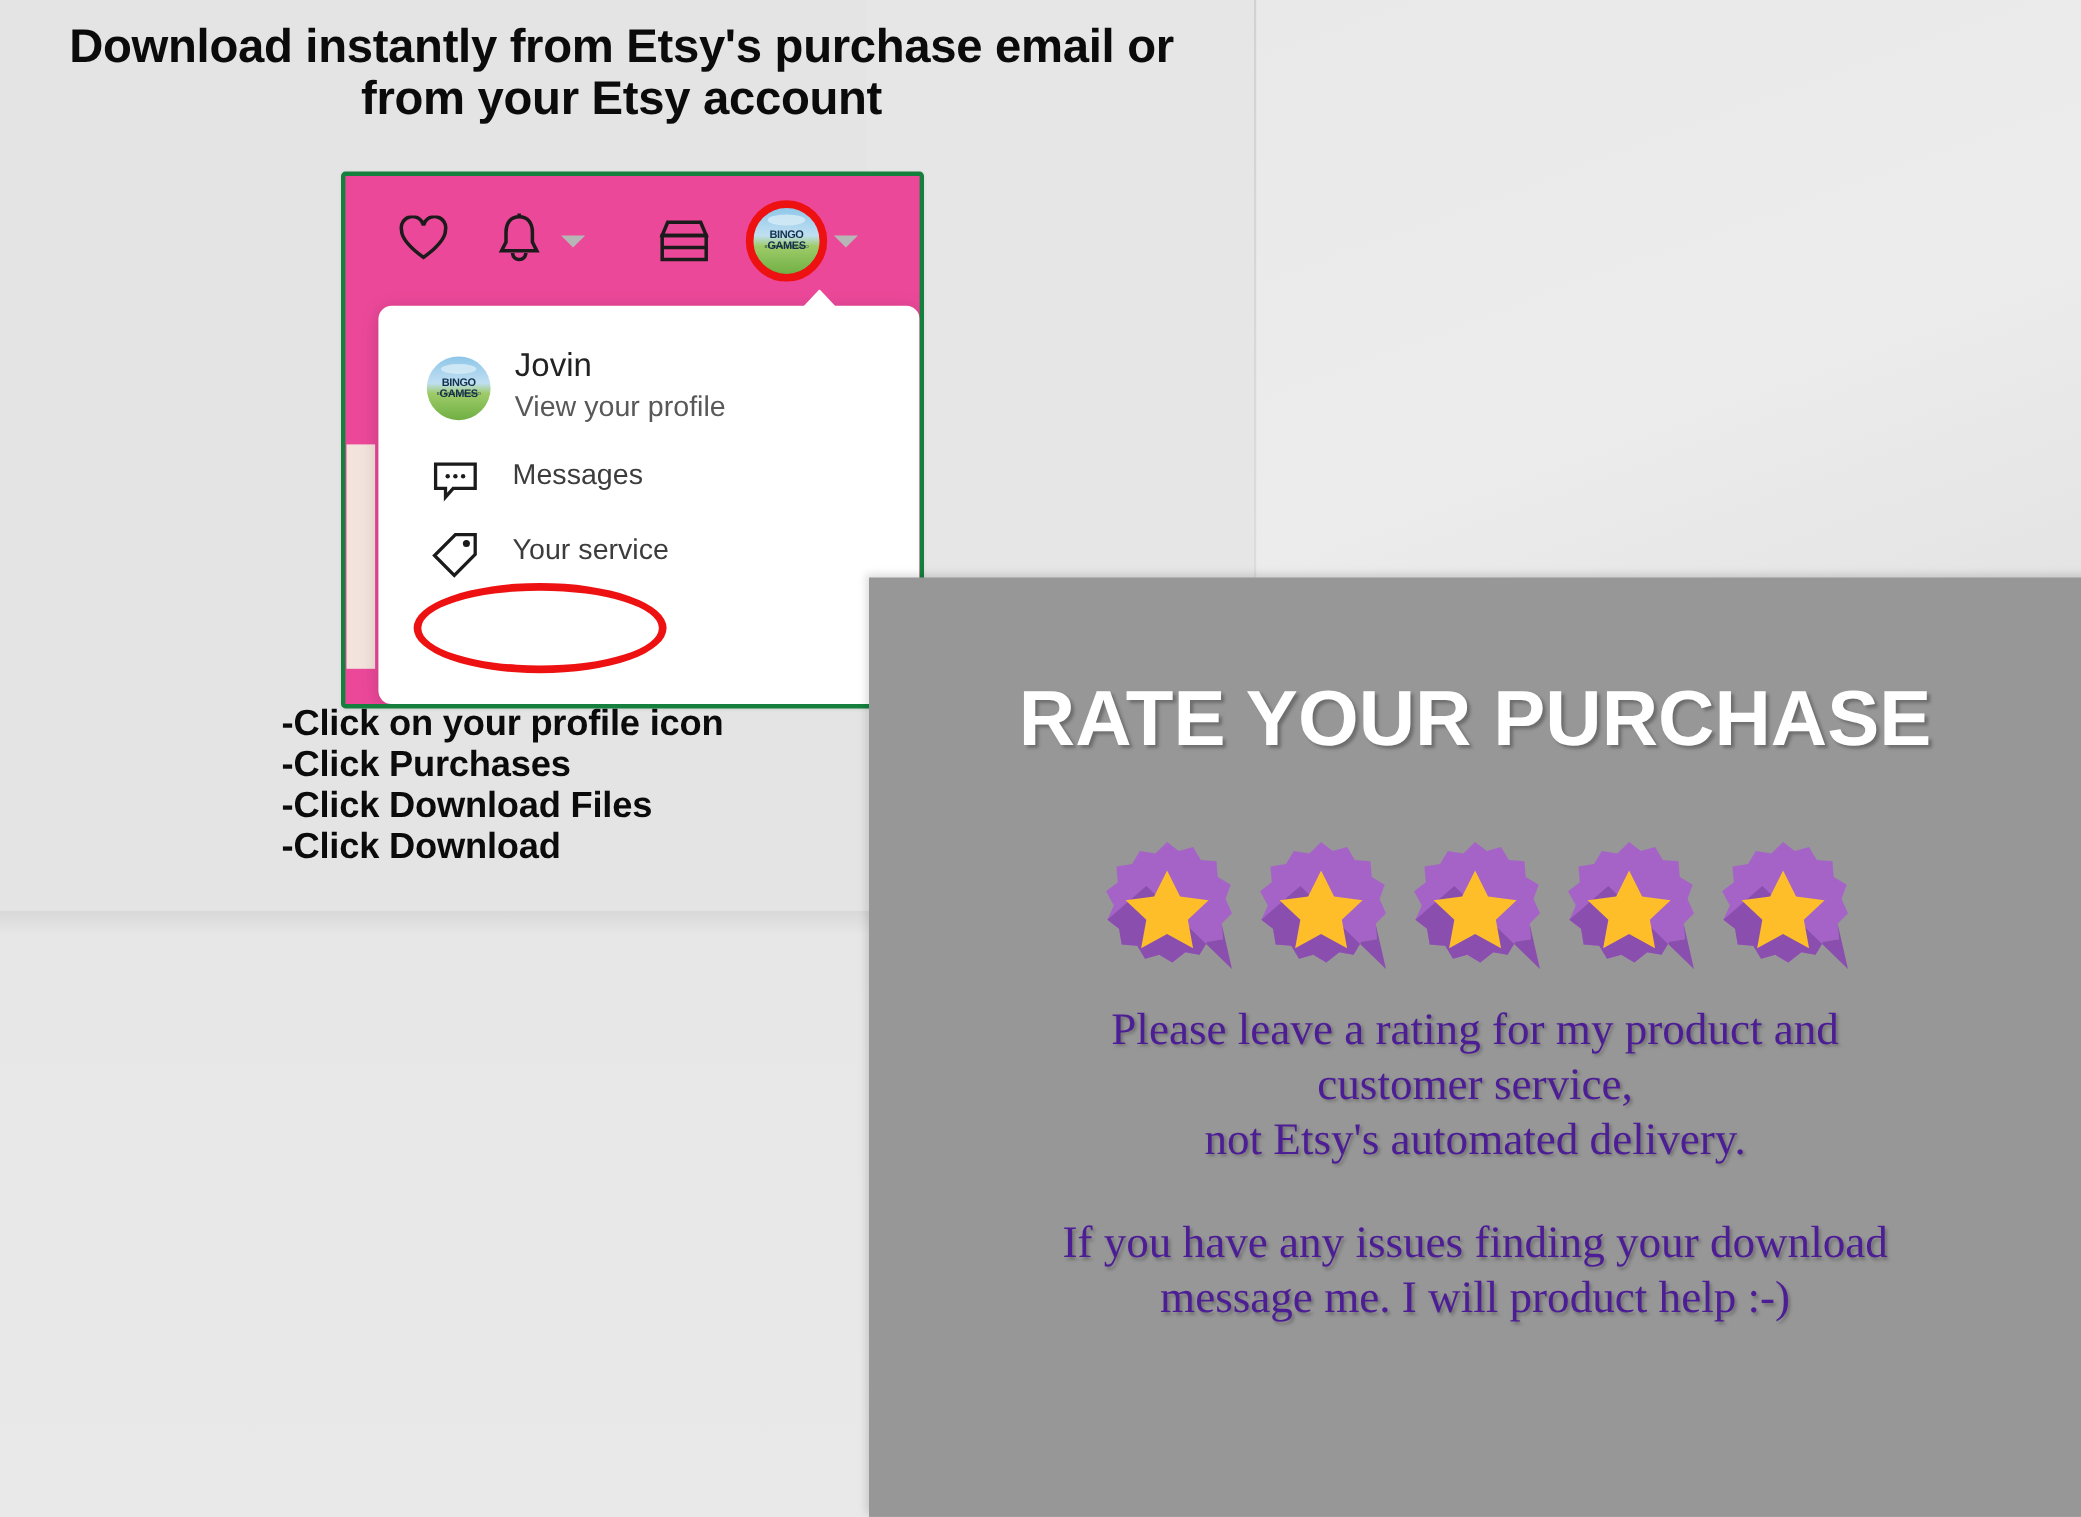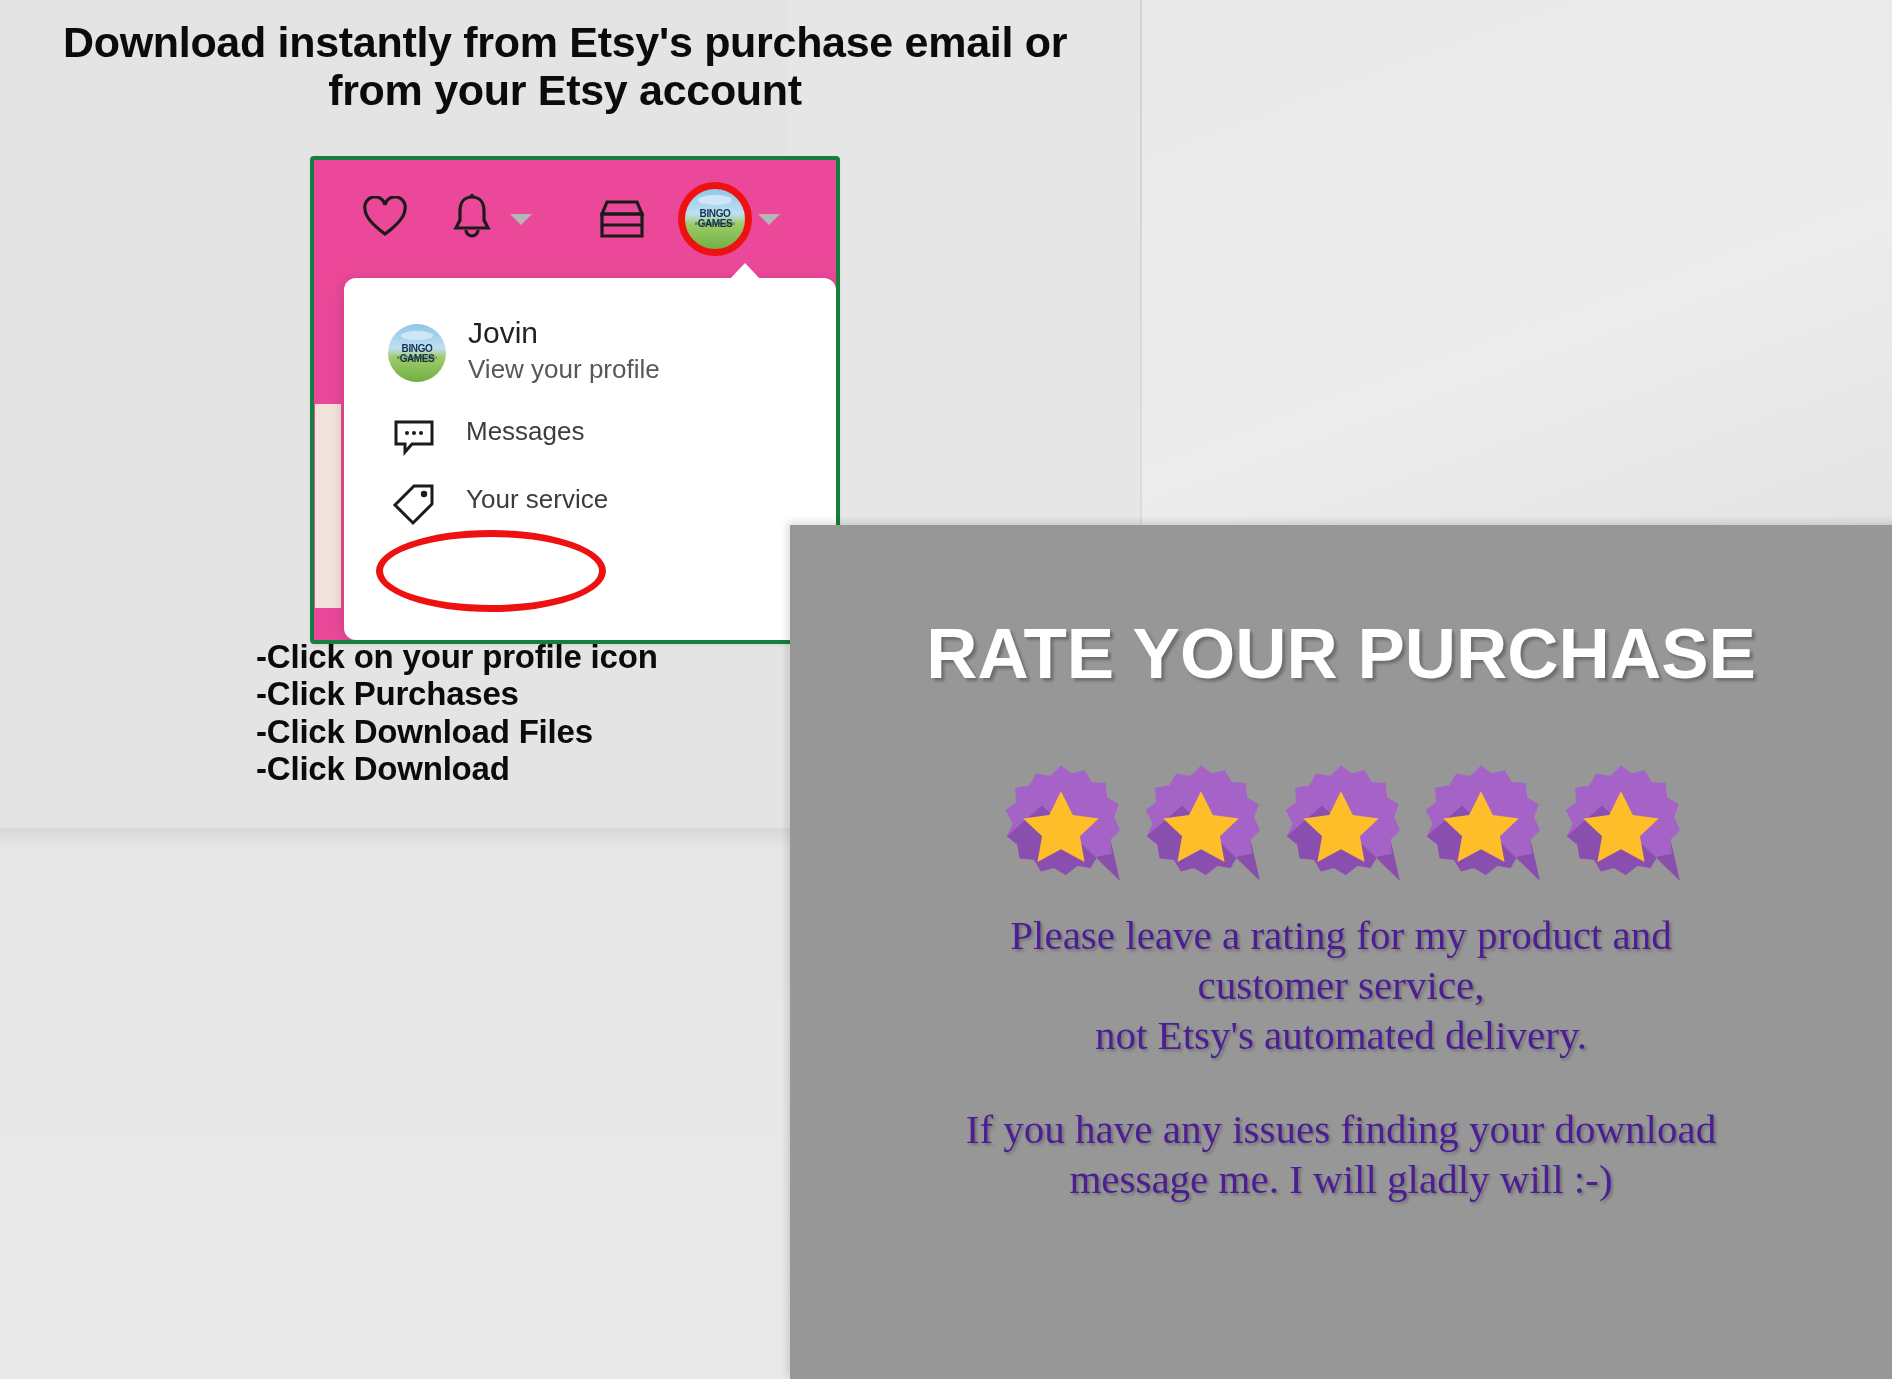--- a/index.html
+++ b/index.html
@@ -311,16 +311,16 @@
   </div>
 
   <div id="rate-body">
     <div class="para">
       <span class="line">Please leave a rating for my product and</span>
       <span class="line">customer service,</span>
       <span class="line">not Etsy's automated delivery.</span>
     </div>
     <div class="para">
       <span class="line">If you have any issues finding your download</span>
-      <span class="line">message me. I will gladly will :-)</span>
+      <span class="line">message me. I will product help :-)</span>
     </div>
   </div>
 </div>
 
 </body></html>

